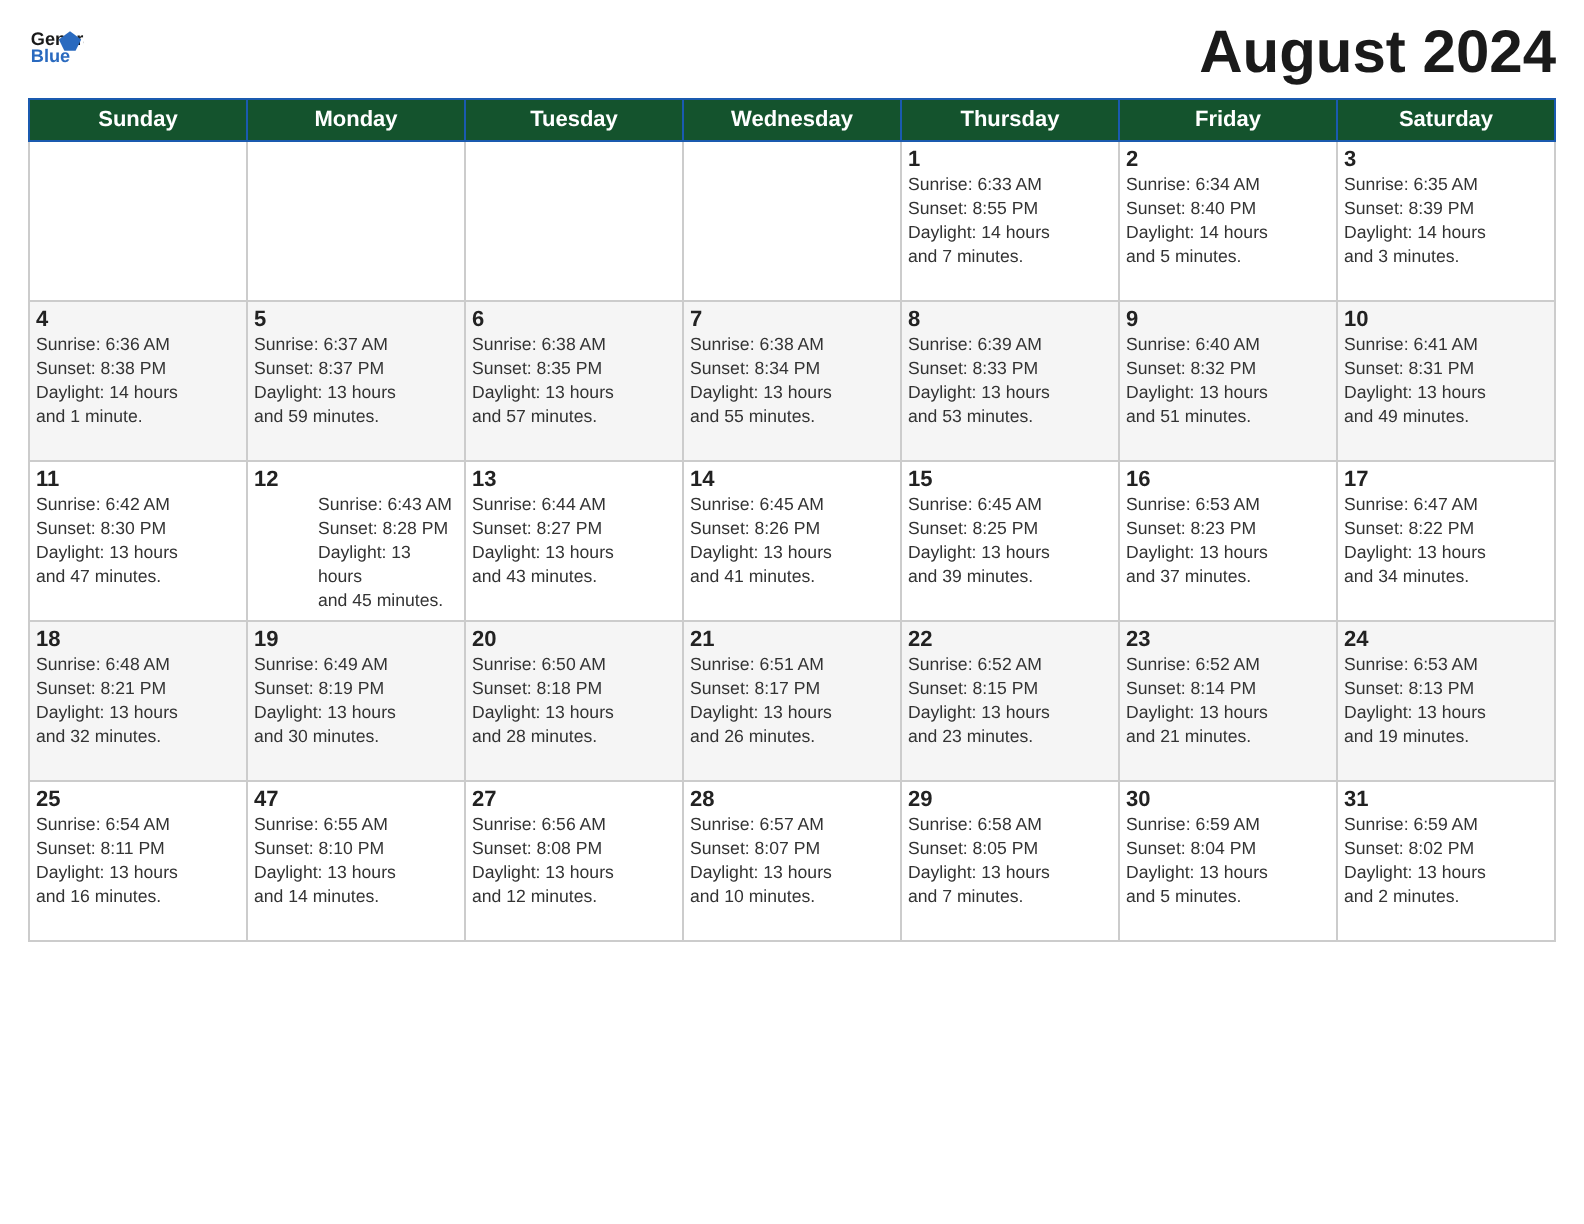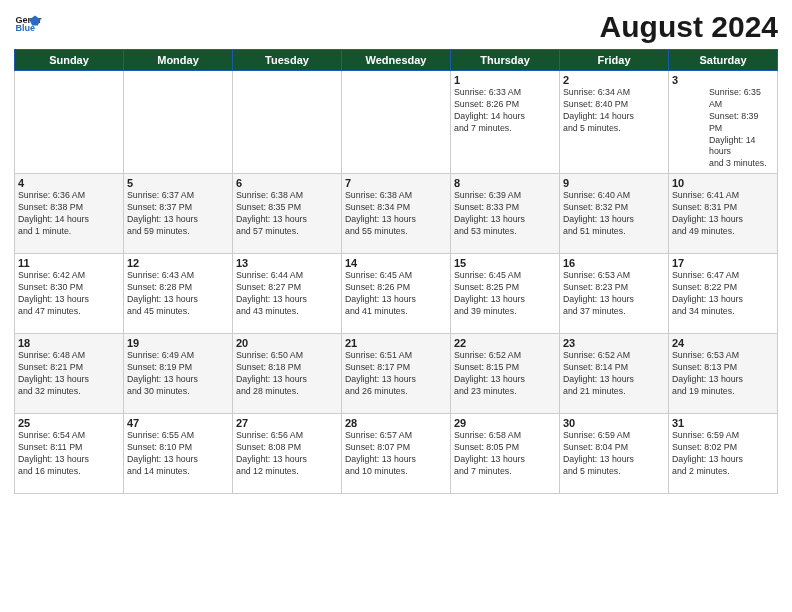--- a/index.html
+++ b/index.html
@@ -115,34 +115,34 @@
     </thead>
     <tbody>
     <tr>
           <td class="empty-cell"></td>
           <td class="empty-cell"></td>
           <td class="empty-cell"></td>
           <td class="empty-cell"></td>
           <td>
             <span class="day-num">1</span>
             <div class="day-detail" style="white-space: pre-line;">Sunrise: 6:33 AM
-Sunset: 8:26 PM
+Sunset: 8:55 PM
 Daylight: 14 hours
 and 7 minutes.</div>
           </td>
           <td>
             <span class="day-num">2</span>
             <div class="day-detail" style="white-space: pre-line;">Sunrise: 6:34 AM
 Sunset: 8:40 PM
 Daylight: 14 hours
 and 5 minutes.</div>
           </td>
           <td>
             <span class="day-num">3</span>
-            <div class="day-detail" style="white-space: pre-line; margin-left: 37px;">Sunrise: 6:35 AM
+            <div class="day-detail" style="white-space: pre-line;">Sunrise: 6:35 AM
 Sunset: 8:39 PM
 Daylight: 14 hours
 and 3 minutes.</div>
           </td>
         </tr>
         <tr>
           <td>
             <span class="day-num">4</span>
             <div class="day-detail" style="white-space: pre-line;">Sunrise: 6:36 AM
 Sunset: 8:38 PM
@@ -195,21 +195,21 @@
         <tr>
           <td>
             <span class="day-num">11</span>
             <div class="day-detail" style="white-space: pre-line;">Sunrise: 6:42 AM
 Sunset: 8:30 PM
 Daylight: 13 hours
 and 47 minutes.</div>
           </td>
           <td>
             <span class="day-num">12</span>
-            <div class="day-detail" style="white-space: pre-line;">Sunrise: 6:43 AM
+            <div class="day-detail" style="white-space: pre-line; margin-left: 32px;">Sunrise: 6:43 AM
 Sunset: 8:28 PM
 Daylight: 13 hours
 and 45 minutes.</div>
           </td>
           <td>
             <span class="day-num">13</span>
             <div class="day-detail" style="white-space: pre-line;">Sunrise: 6:44 AM
 Sunset: 8:27 PM
 Daylight: 13 hours
 and 43 minutes.</div>

